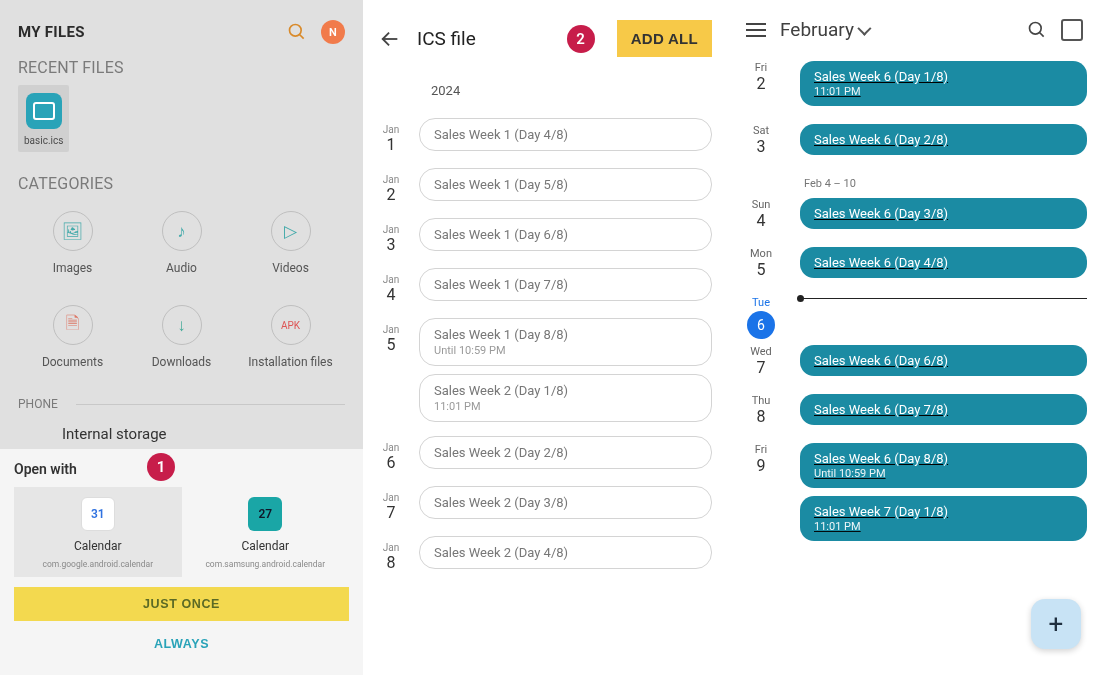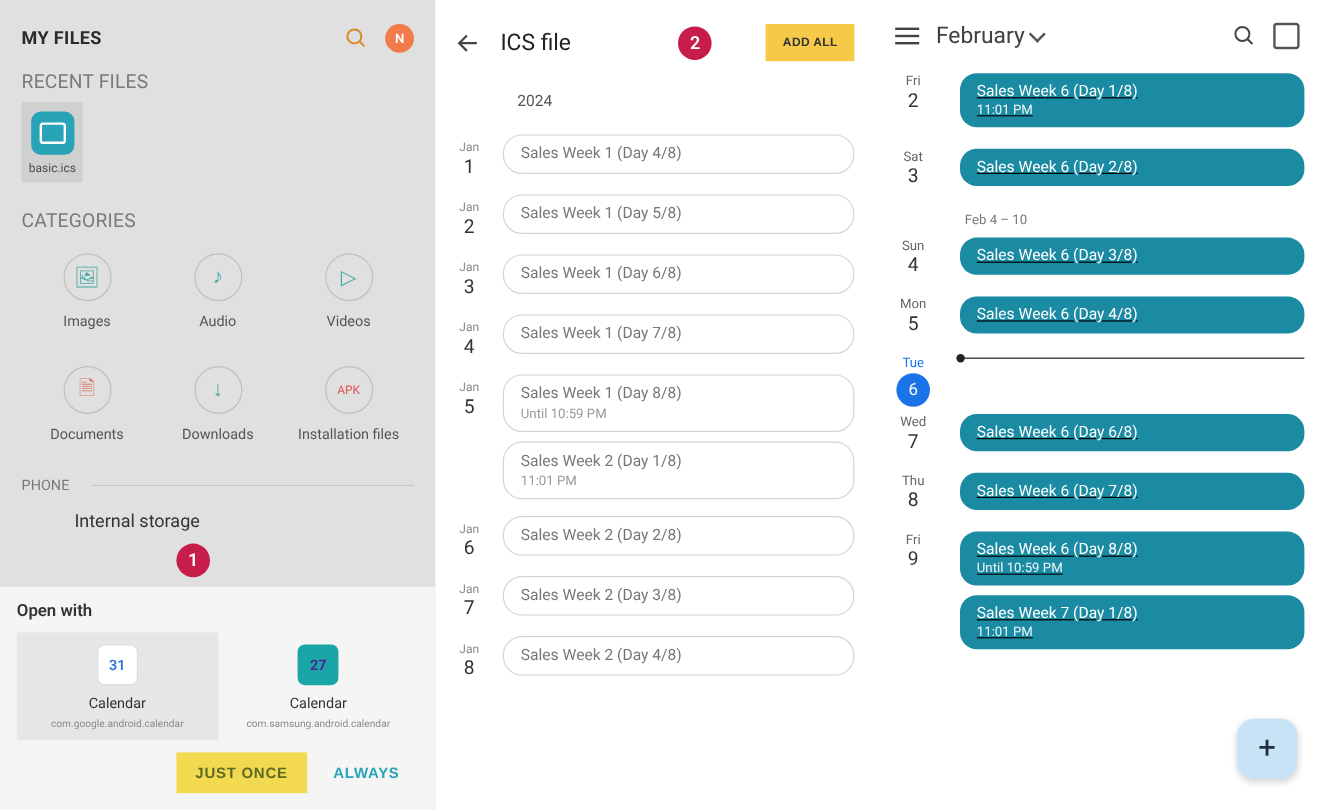--- a/index.html
+++ b/index.html
@@ -31,37 +31,37 @@
 .mf-internal { padding:14px 0 8px 44px; font-size:15px; color:#333; }
 
 
 .openwith { position:absolute; left:0; right:0; bottom:0; background:#f5f5f5; padding:12px 14px 14px; }
 .ow-title { font-size:14px; font-weight:600; color:#333; margin-bottom:10px; }
 .ow-apps { display:flex; gap:0; }
 .ow-app { flex:1; display:flex; flex-direction:column; align-items:center; padding:10px 4px 8px; }
 .ow-app.sel { background:#e6e6e6; }
 .ow-app-icon { width:34px; height:34px; border-radius:6px; display:flex; align-items:center; justify-content:center; font-size:12px; font-weight:600; margin-bottom:8px; }
 .ow-gcal { background:#fff; border:1px solid #ddd; color:#2f72e0; }
-.ow-scal { background:#1aa6a6; color:#4c1d95; }
+.ow-scal { background:#1aa6a6; color:#0f172a; }
 .ow-app-name { font-size:12px; color:#333; margin-bottom:6px; }
 .ow-app-pkg { font-size:8.5px; color:#8a8a8a; text-align:center; }
-.ow-btns { display:flex; justify-content:flex-end; gap:6px; margin-top:10px; }
+.ow-btns { display:flex; justify-content:flex-end; gap:6px; margin-top:10px;flex-direction:column; }
 .ow-btn { padding:10px 16px; font-size:12.5px; font-weight:700; letter-spacing:0.6px; border:none; background:transparent; color:#29a3b8; cursor:pointer; }
 .ow-btn.just { background:#f3d94f; color:#5b6a25; }
 
 .annot { position:absolute; width:28px; height:28px; border-radius:50%; background:#c71d4a; color:#fff; display:flex; align-items:center; justify-content:center; font-size:15px; font-weight:600; z-index:5; }
 .annot1 { top:453px; left:147px; }
 
 
 .p2 { width:365px; background:#fff; position:relative; }
 .p2-header { display:flex; align-items:center; gap:16px; padding:20px 16px 8px; }
 .p2-back { width:22px; height:22px; color:#444; cursor:pointer; flex:0 0 auto; }
 .p2-title { font-size:19px; color:#222; flex:1; }
 .annot2 { position:static; margin-right:6px; }
-.p2-addall { background:#f7c948; border:none; padding:10px 14px; font-size:10px; font-weight:700; color:#333; letter-spacing:0.3px; cursor:pointer;margin-left:23px; }
+.p2-addall { background:#f7c948; border:none; padding:10px 14px; font-size:15px; font-weight:700; color:#333; letter-spacing:0.3px; cursor:pointer; }
 .p2-year { font-size:13px; color:#555; padding:18px 0 6px 68px; }
 .p2-list { padding:0 16px 0 10px; max-height:560px; overflow:hidden; }
 .p2-row { display:flex; align-items:flex-start; gap:10px; margin-top:14px; }
 .p2-date { width:36px; text-align:center; padding-top:6px; }
 .p2-date-m { font-size:10px; color:#888; }
 .p2-date-d { font-size:16px; color:#333; }
 .p2-evs { flex:1; display:flex; flex-direction:column; gap:8px; }
 .p2-ev { border:1px solid #d4d4d4; border-radius:16px; padding:8px 14px; font-size:13px; color:#777; }
 .p2-ev-sub { font-size:11px; color:#9a9a9a; margin-top:2px; }
 

